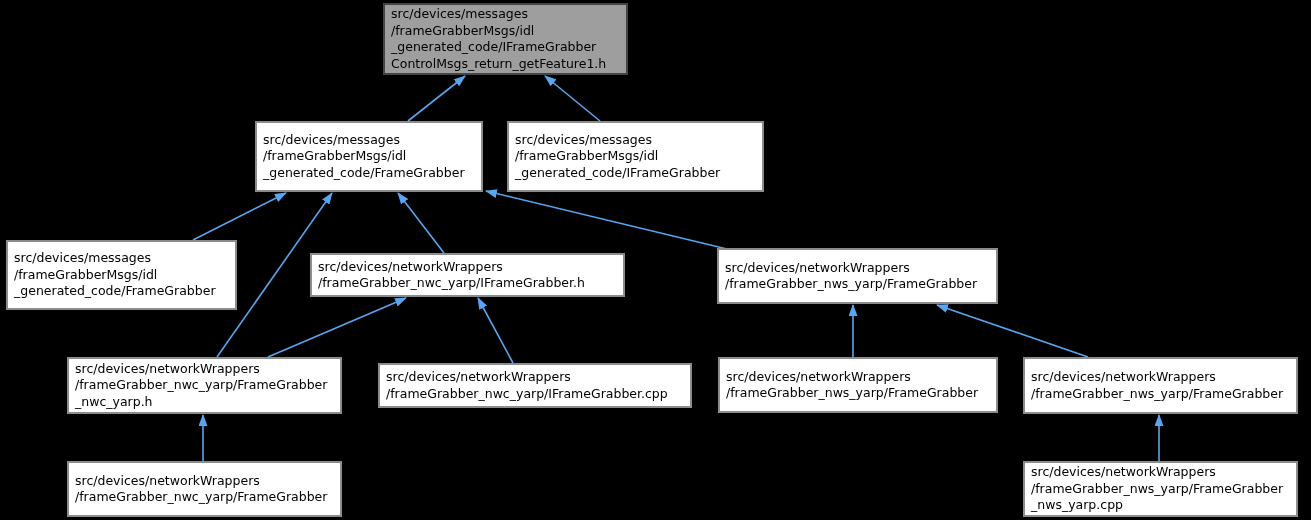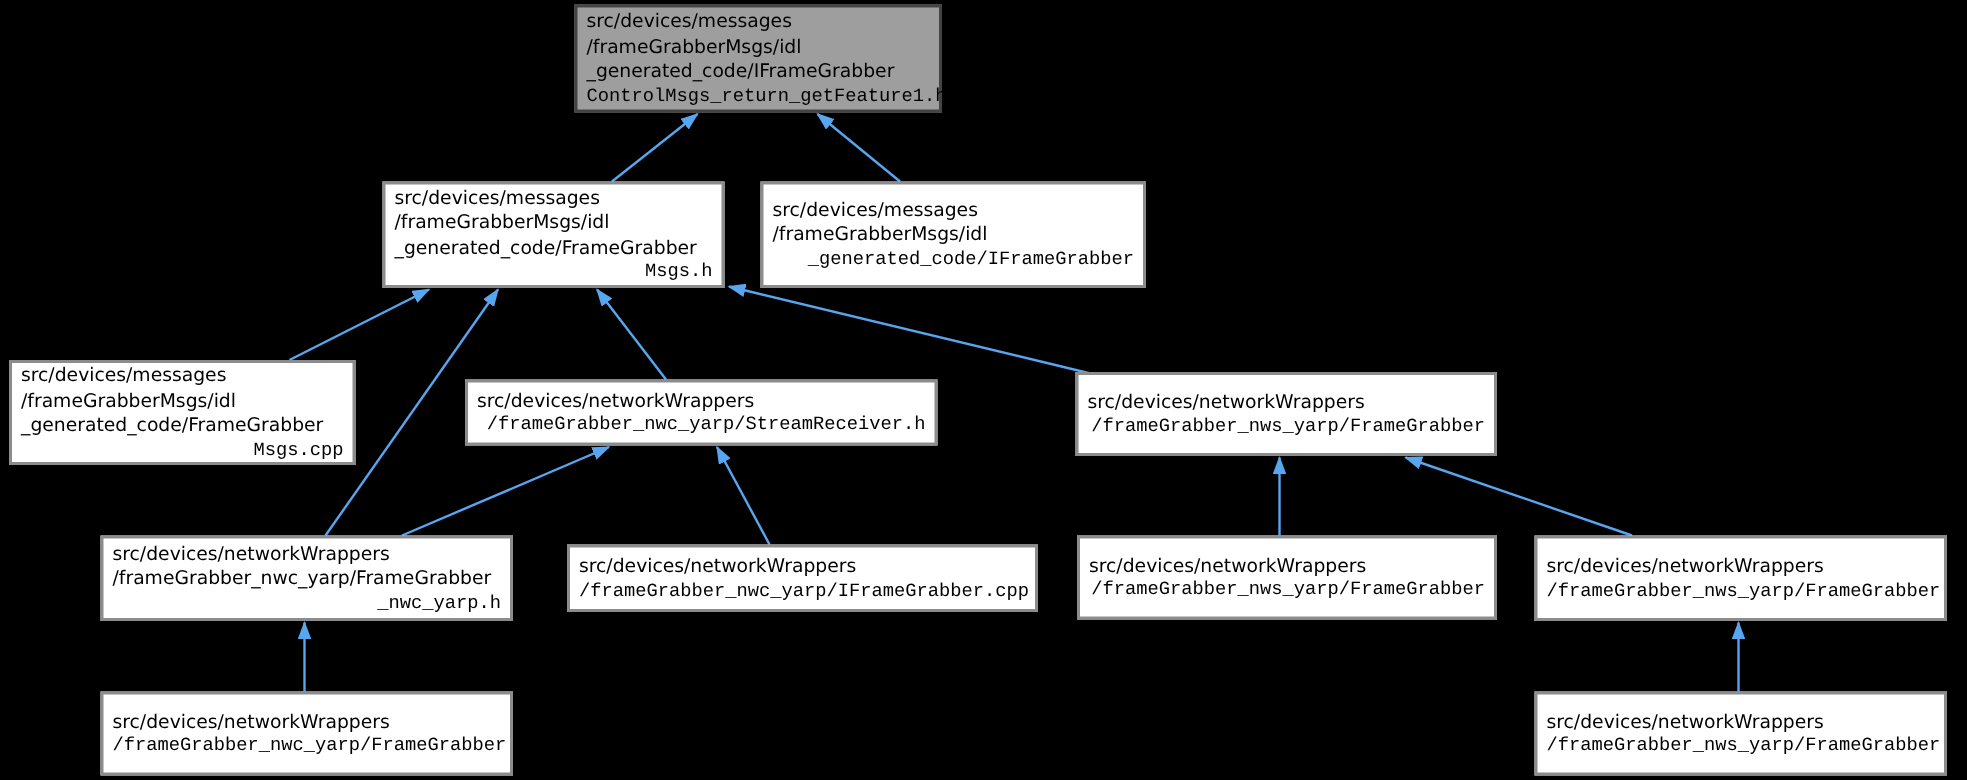--- a/index.html
+++ b/index.html
@@ -36,22 +36,21 @@
   }
   .node.highlight{
     background:var(--hl-fill,#9e9e9e);
     border-color:var(--hl-border,#444);
   }
   .node .ln{
     white-space:nowrap;
     text-align:left;
   }
   .node .ln:last-child{
-    text-align:right;
-    font-family:Liberation Mono, monospace;
+    text-align:left;
   }
 </style>
 </head>
 <body>
 
 <div id="graph" style="--bg: #000000; --node-fill: #ffffff; --node-border: #8c8c8c; --hl-fill: #9e9e9e; --hl-border: #444444;">
     <svg id="edge-layer" viewBox="0 0 1311 520">
       <defs>
         <marker id="arrowhead" markerWidth="12" markerHeight="9" refX="11" refY="4.5" orient="auto" markerUnits="userSpaceOnUse">
           <path d="M0,0 L12,4.5 L0,9 Z" fill="#58a6f0"></path>
@@ -73,36 +72,34 @@
     <div class="node highlight" title="src/devices/messages/frameGrabberMsgs/idl_generated_code/IFrameGrabberControlMsgs_return_getFeature1.h" style="left: 383px; top: 3px; width: 245px; height: 72px;">
       <div class="ln">src/devices/messages</div>
       <div class="ln">/frameGrabberMsgs/idl</div>
       <div class="ln">_generated_code/IFrameGrabber</div>
       <div class="ln">ControlMsgs_return_getFeature1.h</div>
     </div>
     <div class="node" title="src/devices/messages/frameGrabberMsgs/idl_generated_code/FrameGrabberMsgs.h" style="left: 255px; top: 121px; width: 228px; height: 71px;">
       <div class="ln">src/devices/messages</div>
       <div class="ln">/frameGrabberMsgs/idl</div>
       <div class="ln">_generated_code/FrameGrabber</div>
-      <div class="ln">Msgs.h</div>
     </div>
     <div class="node" title="src/devices/messages/frameGrabberMsgs/idl_generated_code/IFrameGrabberControlMsgs_return_getFeature1.cpp" style="left: 507px; top: 121px; width: 257px; height: 71px;">
       <div class="ln">src/devices/messages</div>
       <div class="ln">/frameGrabberMsgs/idl</div>
       <div class="ln">_generated_code/IFrameGrabber</div>
     </div>
     <div class="node" title="src/devices/messages/frameGrabberMsgs/idl_generated_code/FrameGrabberMsgs.cpp" style="left: 6px; top: 240px; width: 231px; height: 70px;">
       <div class="ln">src/devices/messages</div>
       <div class="ln">/frameGrabberMsgs/idl</div>
       <div class="ln">_generated_code/FrameGrabber</div>
-      <div class="ln">Msgs.cpp</div>
     </div>
     <div class="node" title="src/devices/networkWrappers/frameGrabber_nwc_yarp/StreamReceiver.h" style="left: 310px; top: 253px; width: 315px; height: 44px;">
       <div class="ln">src/devices/networkWrappers</div>
-      <div class="ln">/frameGrabber_nwc_yarp/StreamReceiver.h</div>
+      <div class="ln">/frameGrabber_nwc_yarp/IFrameGrabber.h</div>
     </div>
     <div class="node" title="src/devices/networkWrappers/frameGrabber_nws_yarp/FrameGrabberMsgsImpl.h" style="left: 717px; top: 248px; width: 281px; height: 56px;">
       <div class="ln">src/devices/networkWrappers</div>
       <div class="ln">/frameGrabber_nws_yarp/FrameGrabber</div>
     </div>
     <div class="node" title="src/devices/networkWrappers/frameGrabber_nwc_yarp/FrameGrabber_nwc_yarp.h" style="left: 67px; top: 357px; width: 275px; height: 57px;">
       <div class="ln">src/devices/networkWrappers</div>
       <div class="ln">/frameGrabber_nwc_yarp/FrameGrabber</div>
       <div class="ln">_nwc_yarp.h</div>
     </div>
@@ -118,14 +115,15 @@
       <div class="ln">src/devices/networkWrappers</div>
       <div class="ln">/frameGrabber_nws_yarp/FrameGrabber</div>
     </div>
     <div class="node" title="src/devices/networkWrappers/frameGrabber_nwc_yarp/FrameGrabber_nwc_yarp.cpp" style="left: 67px; top: 461px; width: 275px; height: 56px;">
       <div class="ln">src/devices/networkWrappers</div>
       <div class="ln">/frameGrabber_nwc_yarp/FrameGrabber</div>
     </div>
     <div class="node" title="src/devices/networkWrappers/frameGrabber_nws_yarp/FrameGrabber_nws_yarp.cpp" style="left: 1023px; top: 461px; width: 275px; height: 56px;">
       <div class="ln">src/devices/networkWrappers</div>
       <div class="ln">/frameGrabber_nws_yarp/FrameGrabber</div>
+      <div class="ln">_nws_yarp.cpp</div>
     </div>
   </div>
 
 </body></html>

